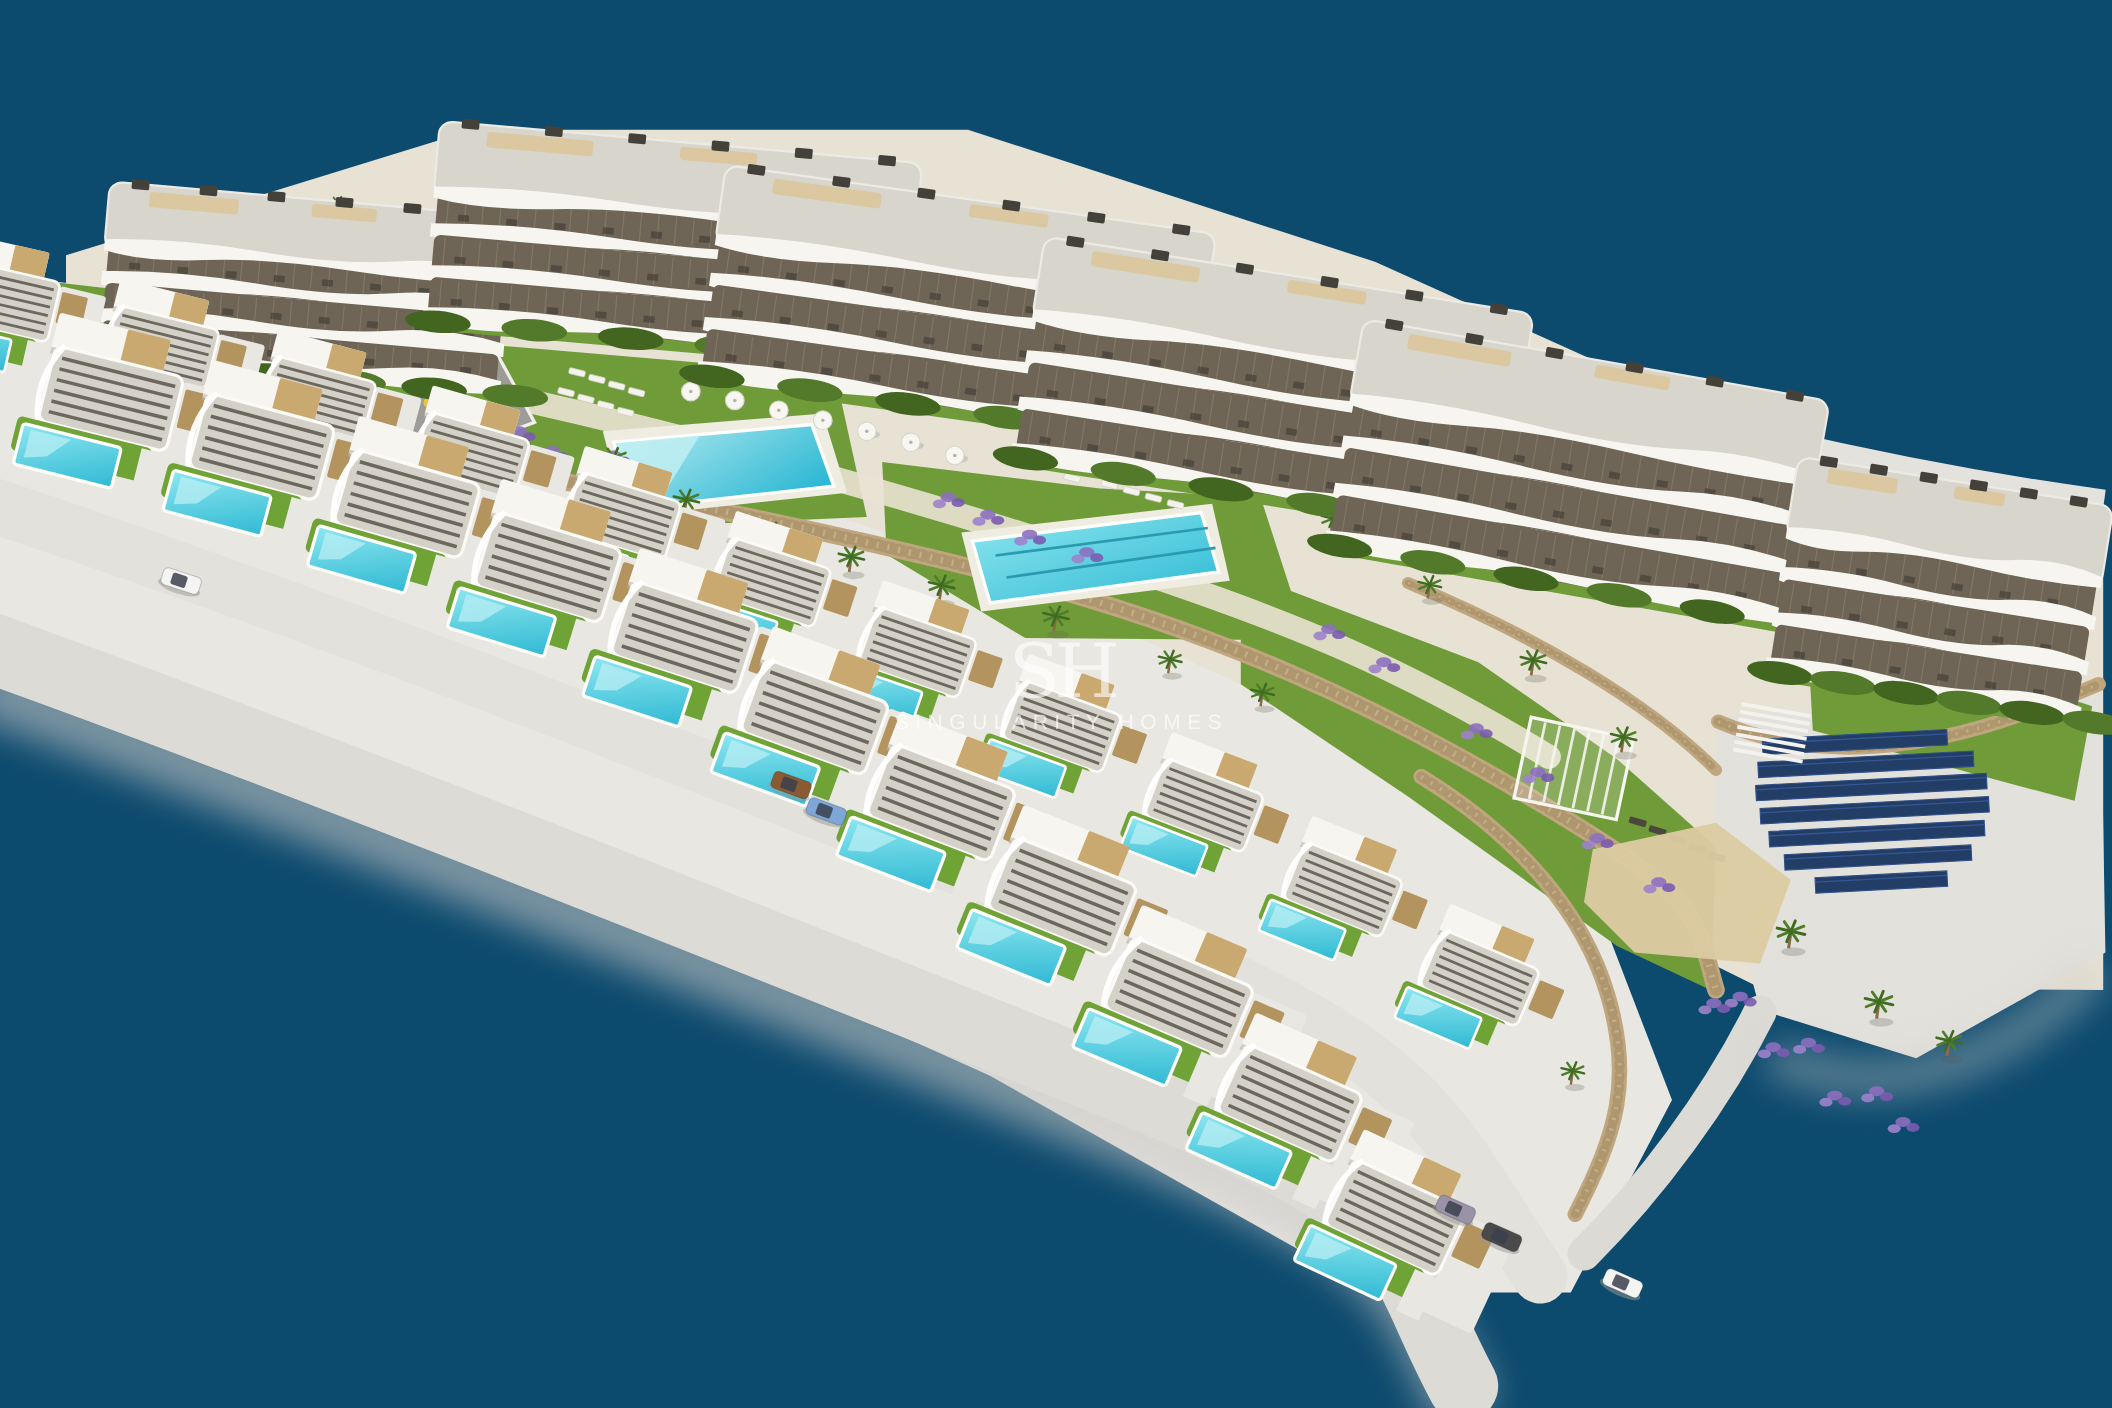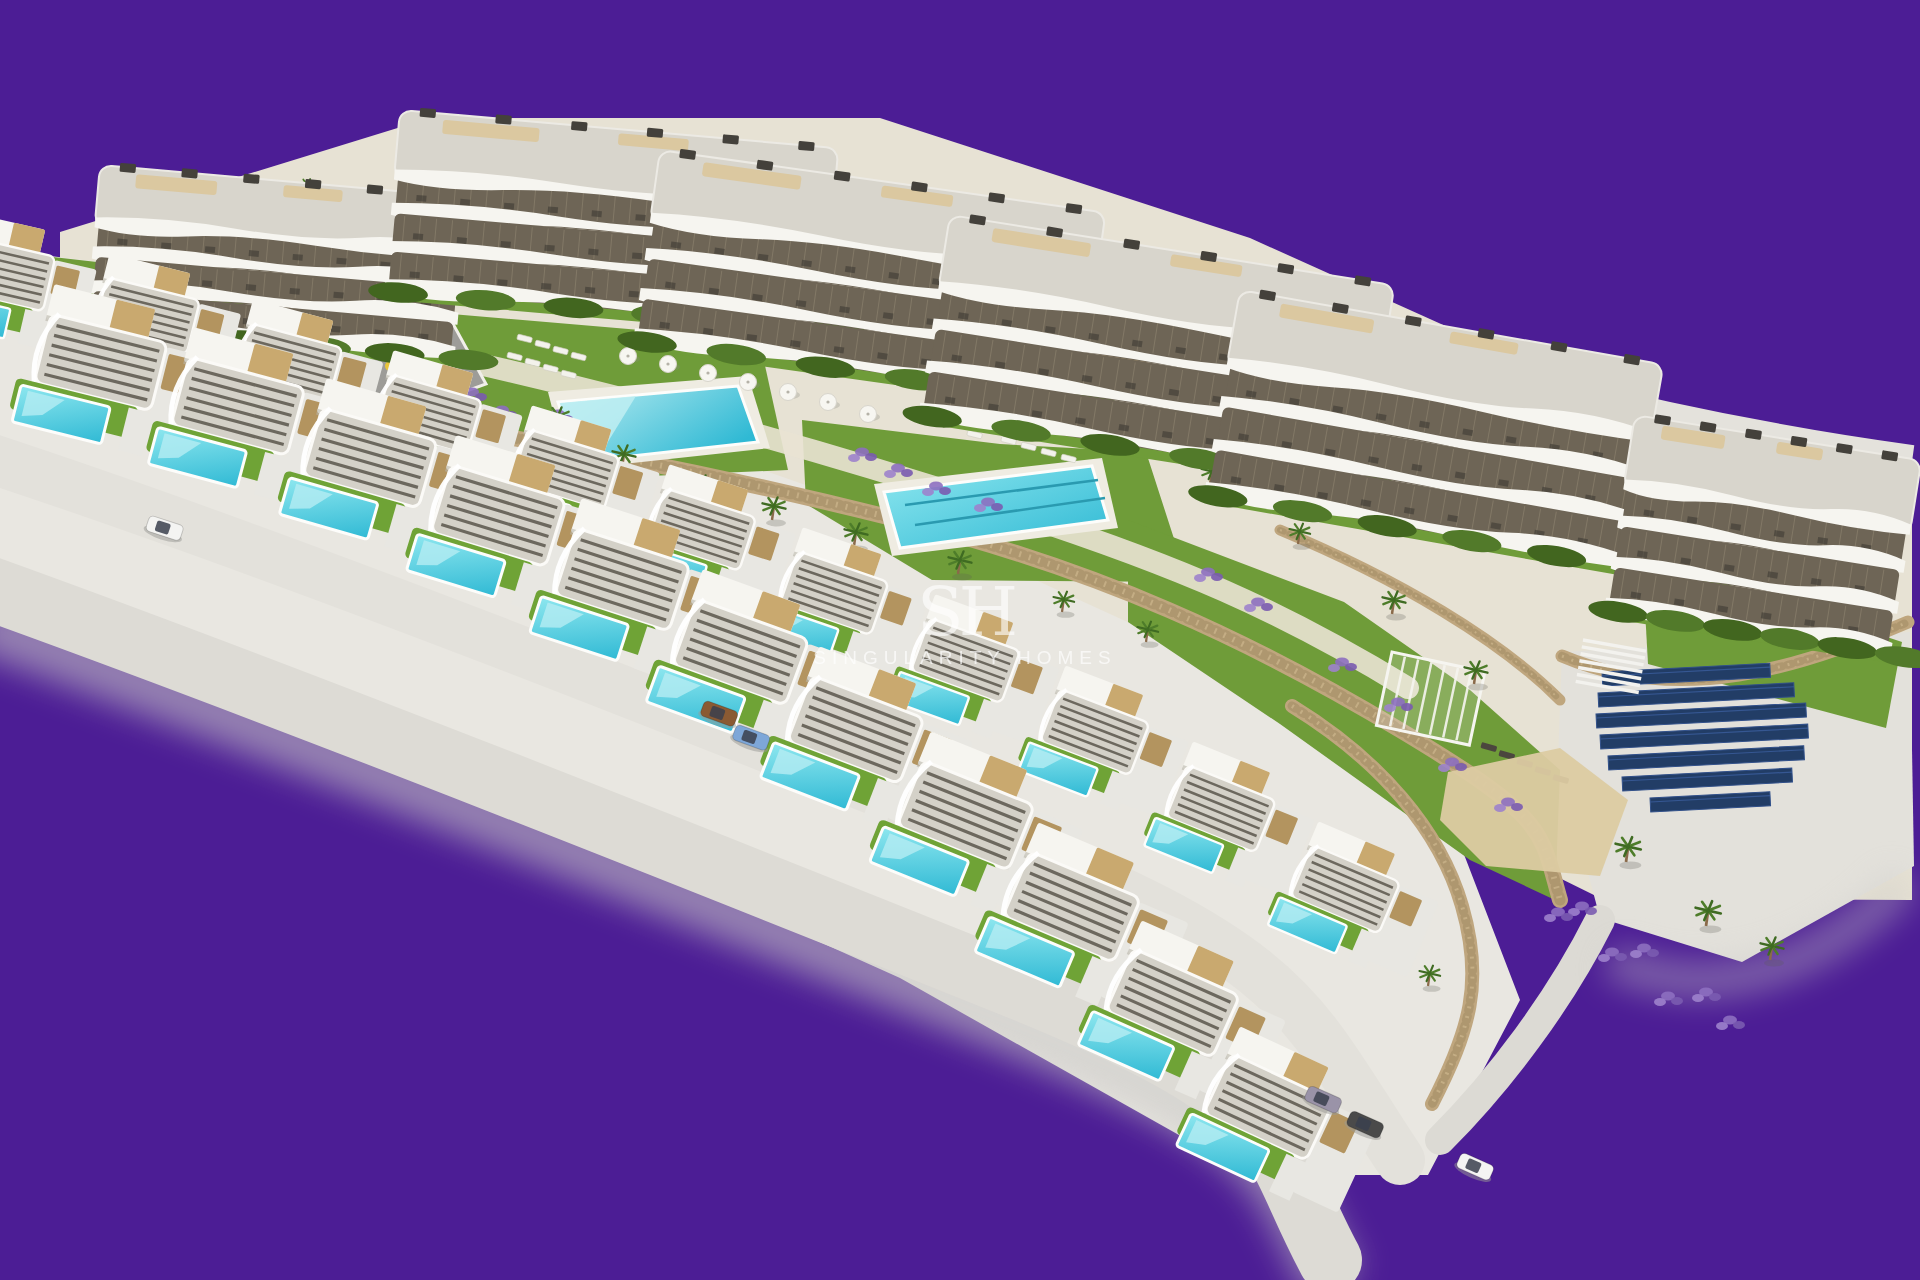--- a/index.html
+++ b/index.html
@@ -1,16 +1,16 @@
 <!DOCTYPE html>
 <html><head>
 <meta charset="utf-8">
 <style>
   html,body{margin:0;padding:0;background:#ffffff;}
-  .stage{position:relative;width:1920px;height:1280px;background:#4c1d95;overflow:hidden;
+  .stage{position:relative;width:1920px;height:1280px;background:#0c4a6e;overflow:hidden;
          font-family:"Liberation Sans",sans-serif;}
   .stage svg{position:absolute;left:0;top:0;display:block;}
   .watermark{position:absolute;left:810px;top:578px;width:310px;text-align:center;
              pointer-events:none;user-select:none;}
   .wm-sh{font-family:"DejaVu Serif",serif;font-size:68px;line-height:1;
          letter-spacing:-5px;color:rgba(255,255,255,0.62);}
   .wm-name{font-family:"Liberation Sans",sans-serif;font-size:19px;letter-spacing:6px;
            margin-top:1px;color:rgba(255,255,255,0.68);white-space:nowrap;}
 </style>
 </head>

